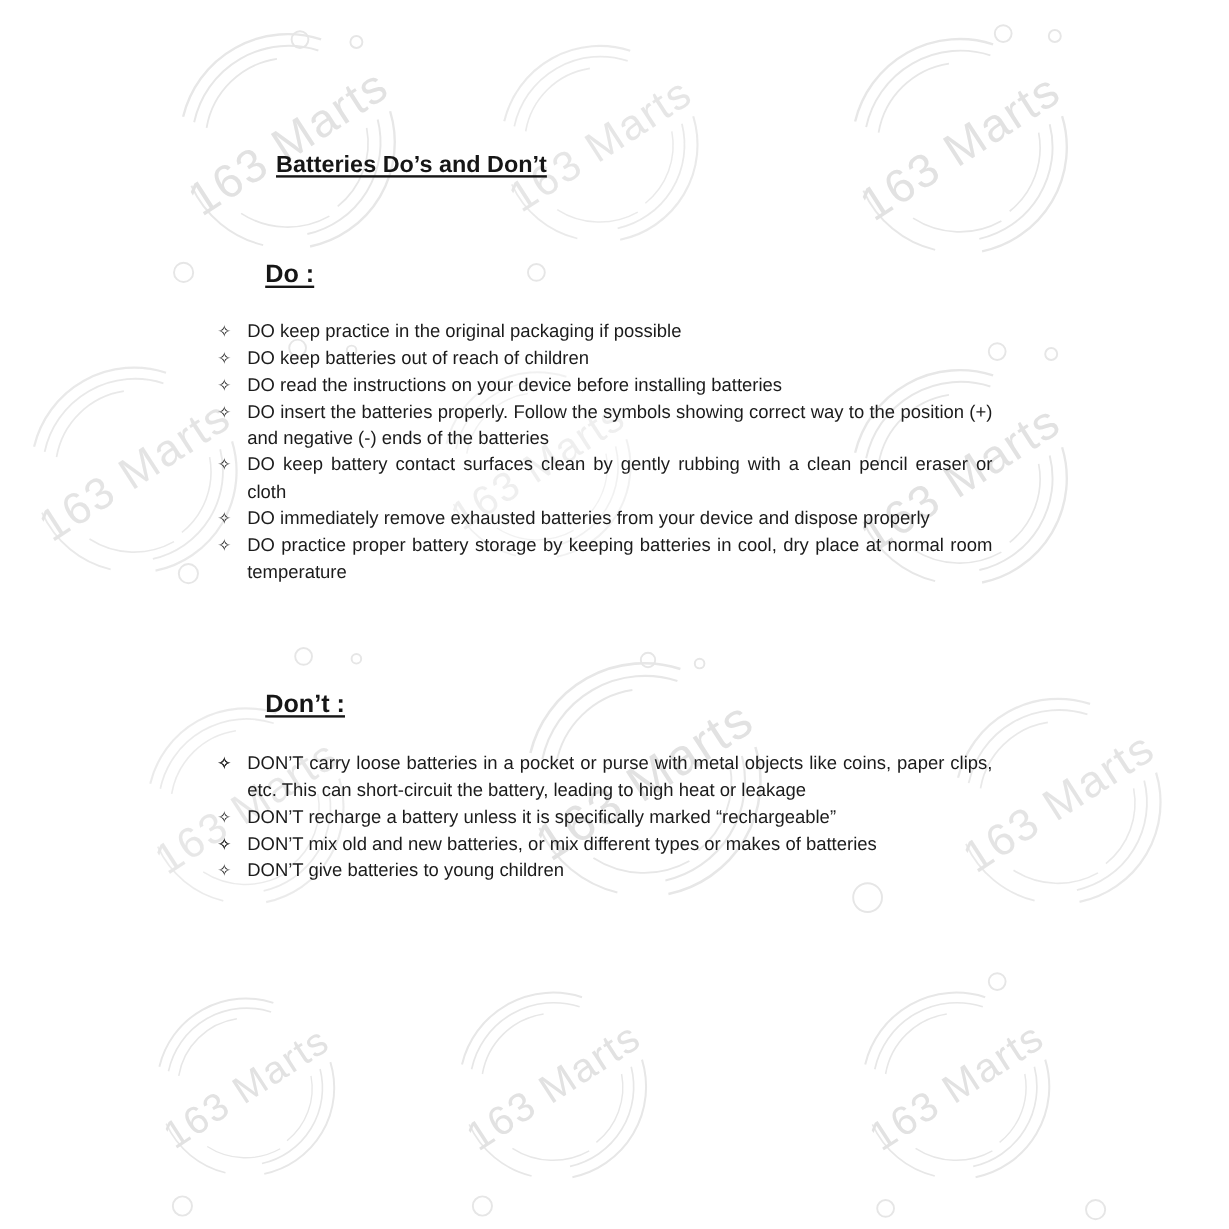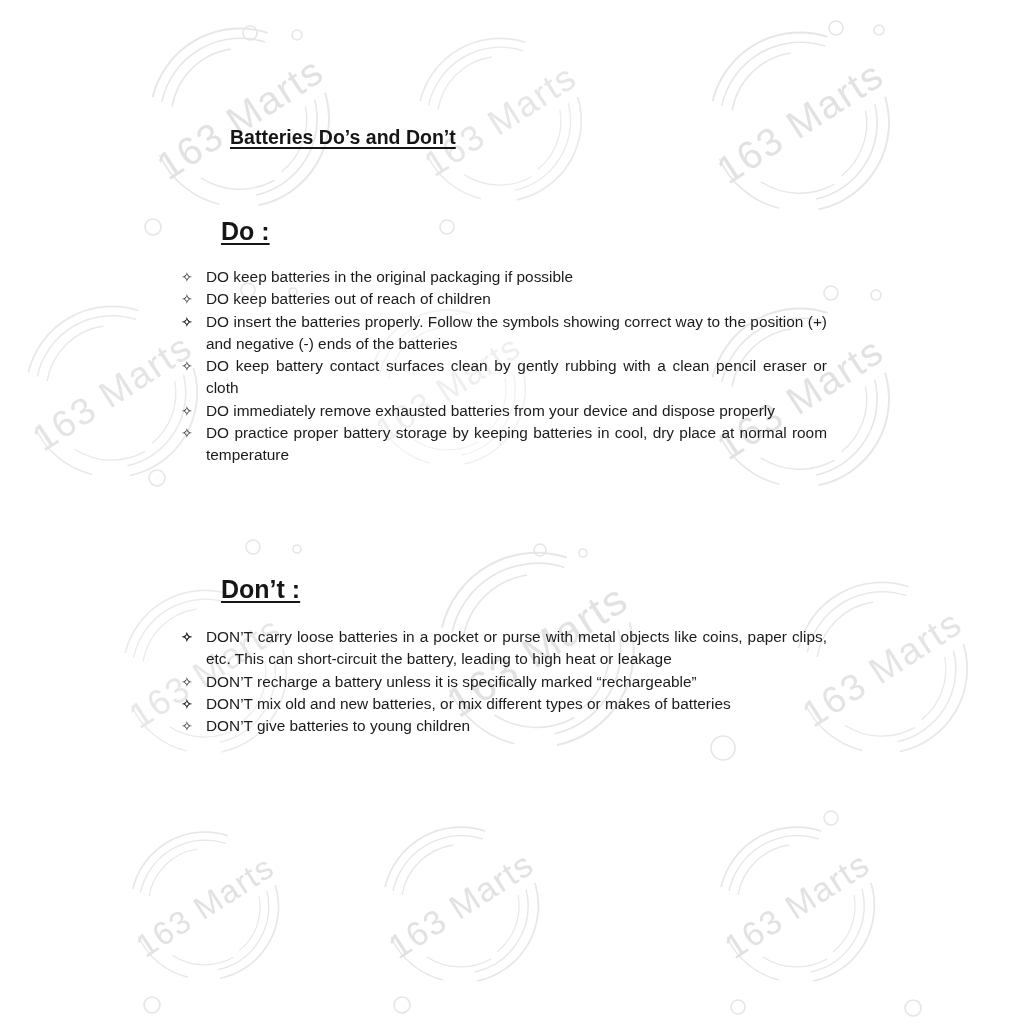--- a/index.html
+++ b/index.html
@@ -27,21 +27,21 @@
     position:absolute;left:230px;top:126px;
     margin:0;
     font-size:19.5px;font-weight:bold;color:#161616;
     text-decoration:underline;
     text-decoration-thickness:1.8px;
     text-underline-offset:3px;
   }
   .sec-heading{
     position:absolute;left:221px;
     margin:0;
-    font-size:25px;font-weight:bold;color:#161616;
+    font-size:21px;font-weight:bold;color:#161616;
     text-decoration:underline;
     text-decoration-thickness:1.8px;
     text-underline-offset:3px;
   }
   .do-heading{top:217px;}
   .dont-heading{top:575px;}
   .item-list{
     position:absolute;left:180px;
     width:647px;
     margin:0;padding:0;list-style:none;
@@ -130,28 +130,29 @@
 
   <div class="content">
 
     <h1 class="doc-title">Batteries Do’s and Don’t</h1>
 
     <h2 class="sec-heading do-heading">Do :</h2>
 
     <ul class="item-list do-list">
       <li>
         <span class="bullet">✧</span>
-        <span>DO keep batteries in the original packaging if possible</span>
+        <span>DO keep practice in the original packaging if possible</span>
       </li>
       <li>
         <span class="bullet">✧</span>
         <span>DO keep batteries out of reach of children</span>
       </li>
       <li>
         <span class="bullet">✧</span>
+        <span>DO read the instructions on your device before installing batteries</span>
       </li>
       <li>
         <span class="bullet">✧</span>
         <span>DO insert the batteries properly. Follow the symbols showing correct way to the position (+) and negative (-) ends of the batteries</span>
       </li>
       <li>
         <span class="bullet">✧</span>
         <span>DO keep battery contact surfaces clean by gently rubbing with a clean pencil eraser or cloth</span>
       </li>
       <li>

